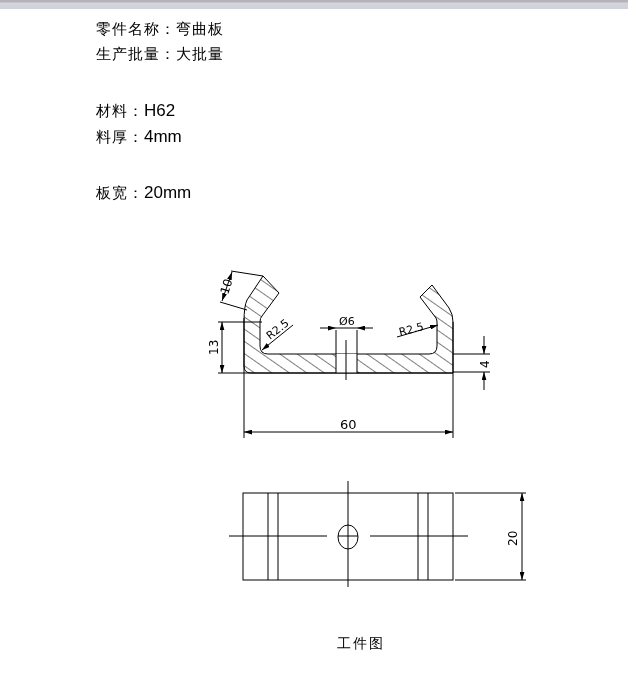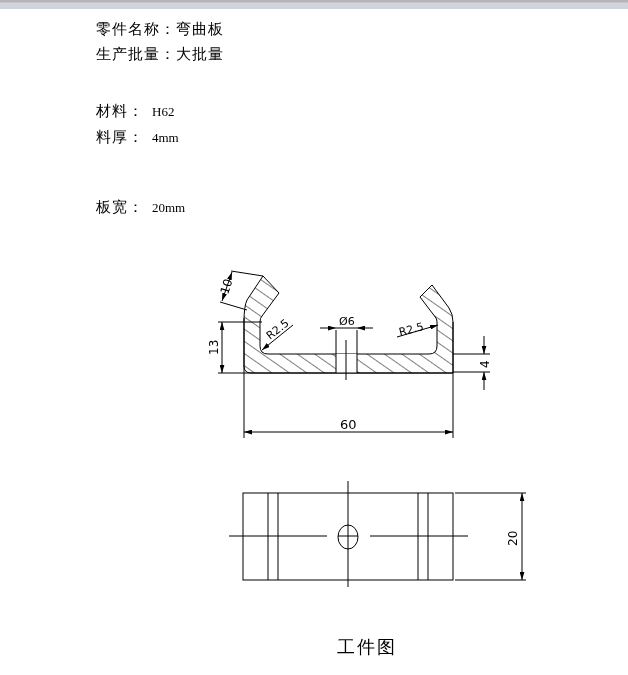--- a/index.html
+++ b/index.html
@@ -3,42 +3,42 @@
 <meta charset="utf-8">
 <style>
   html, body { margin: 0; padding: 0; background: #ffffff; }
   body { width: 628px; height: 675px; position: relative; overflow: hidden;
          font-family: "DejaVu Sans", sans-serif; color: #000; }
   .topbar { position: absolute; left: 0; top: 0; width: 628px; height: 9px;
             background: linear-gradient(#b4b4b8 0px, #b4b4b8 2px, #d4d6de 3px, #cfd1db 9px); }
   .spec { position: absolute; left: 96px; font-size: 15px; line-height: 18px;
           letter-spacing: 1px; white-space: nowrap; }
   .spec .lbl, .spec .val { display: inline; }
-  .spec .val.ascii { font-family: Liberation Serif, serif; font-size: 13px; letter-spacing: 0; margin-left: 8px; }
+  .spec .val.ascii { font-family: Liberation Sans, sans-serif; font-size: 17px; letter-spacing: 0; }
   svg.drawing { position: absolute; left: 0; top: 0; }
-  .caption { position: absolute; left: 337px; top: 635px; font-size: 18px; letter-spacing: 2px; }
+  .caption { position: absolute; left: 337px; top: 635px; font-size: 14px; letter-spacing: 2px; }
 </style>
 </head>
 <body>
 
 <div class="topbar"></div>
 
 <div class="spec" style="top:20px">
   <span class="lbl">零件名称：</span><span class="val">弯曲板</span>
 </div>
 <div class="spec" style="top:45px">
   <span class="lbl">生产批量：</span><span class="val">大批量</span>
 </div>
 <div class="spec" style="top:102px">
   <span class="lbl">材料：</span><span class="val ascii">H62</span>
 </div>
 <div class="spec" style="top:128px">
   <span class="lbl">料厚：</span><span class="val ascii">4mm</span>
 </div>
-<div class="spec" style="top:198px">
+<div class="spec" style="top:184px">
   <span class="lbl">板宽：</span><span class="val ascii">20mm</span>
 </div>
 
 <svg class="drawing" width="628" height="675" viewBox="0 0 628 675" font-family="'DejaVu Sans', sans-serif" stroke="#000" fill="none" stroke-width="1">
   <defs>
     <pattern id="hatch" patternUnits="userSpaceOnUse" width="10" height="10" patternTransform="rotate(-55)">
       <line x1="0" y1="0" x2="0" y2="10" stroke="#000" stroke-width="1"></line>
     </pattern>
     <marker id="arr" viewBox="0 0 10 6" refX="10" refY="3" markerWidth="8" markerHeight="5" orient="auto-start-reverse">
       <path d="M0,0 L10,3 L0,6 z" fill="#000" stroke="none"></path>

